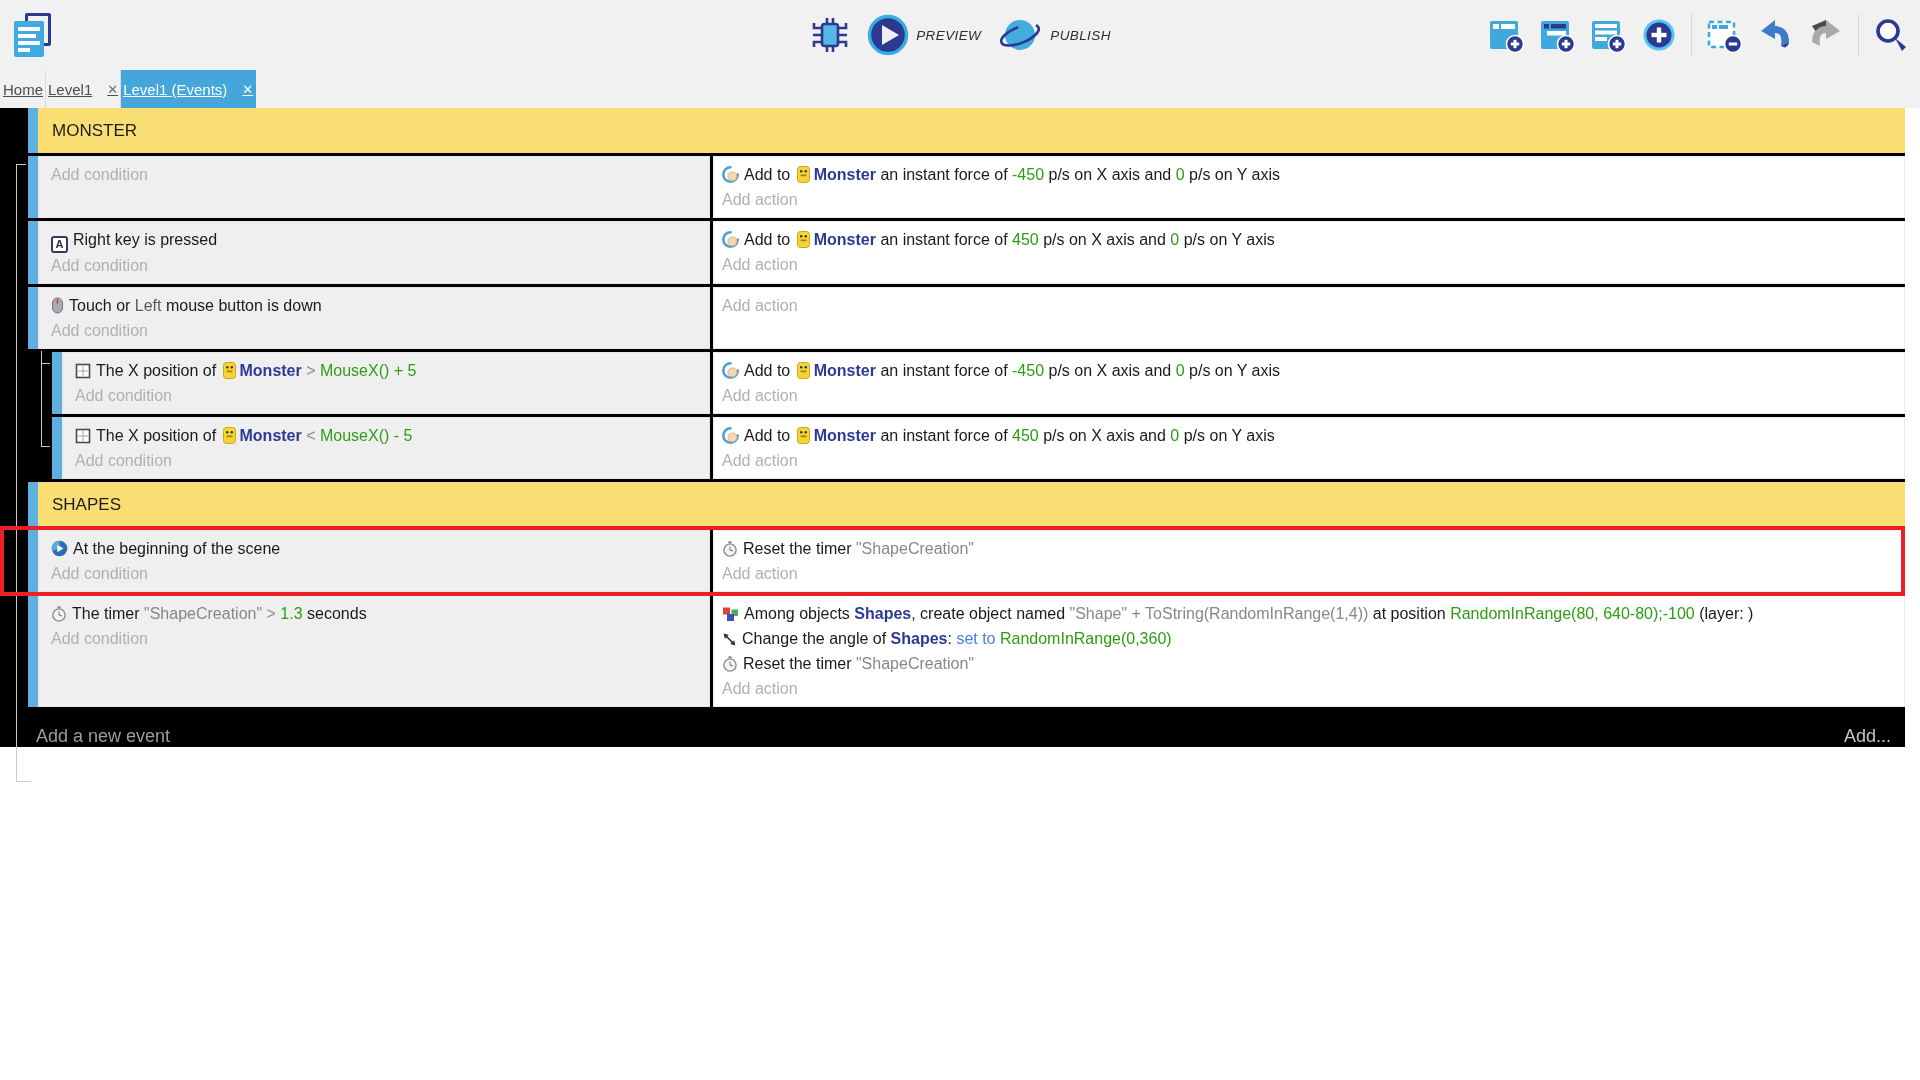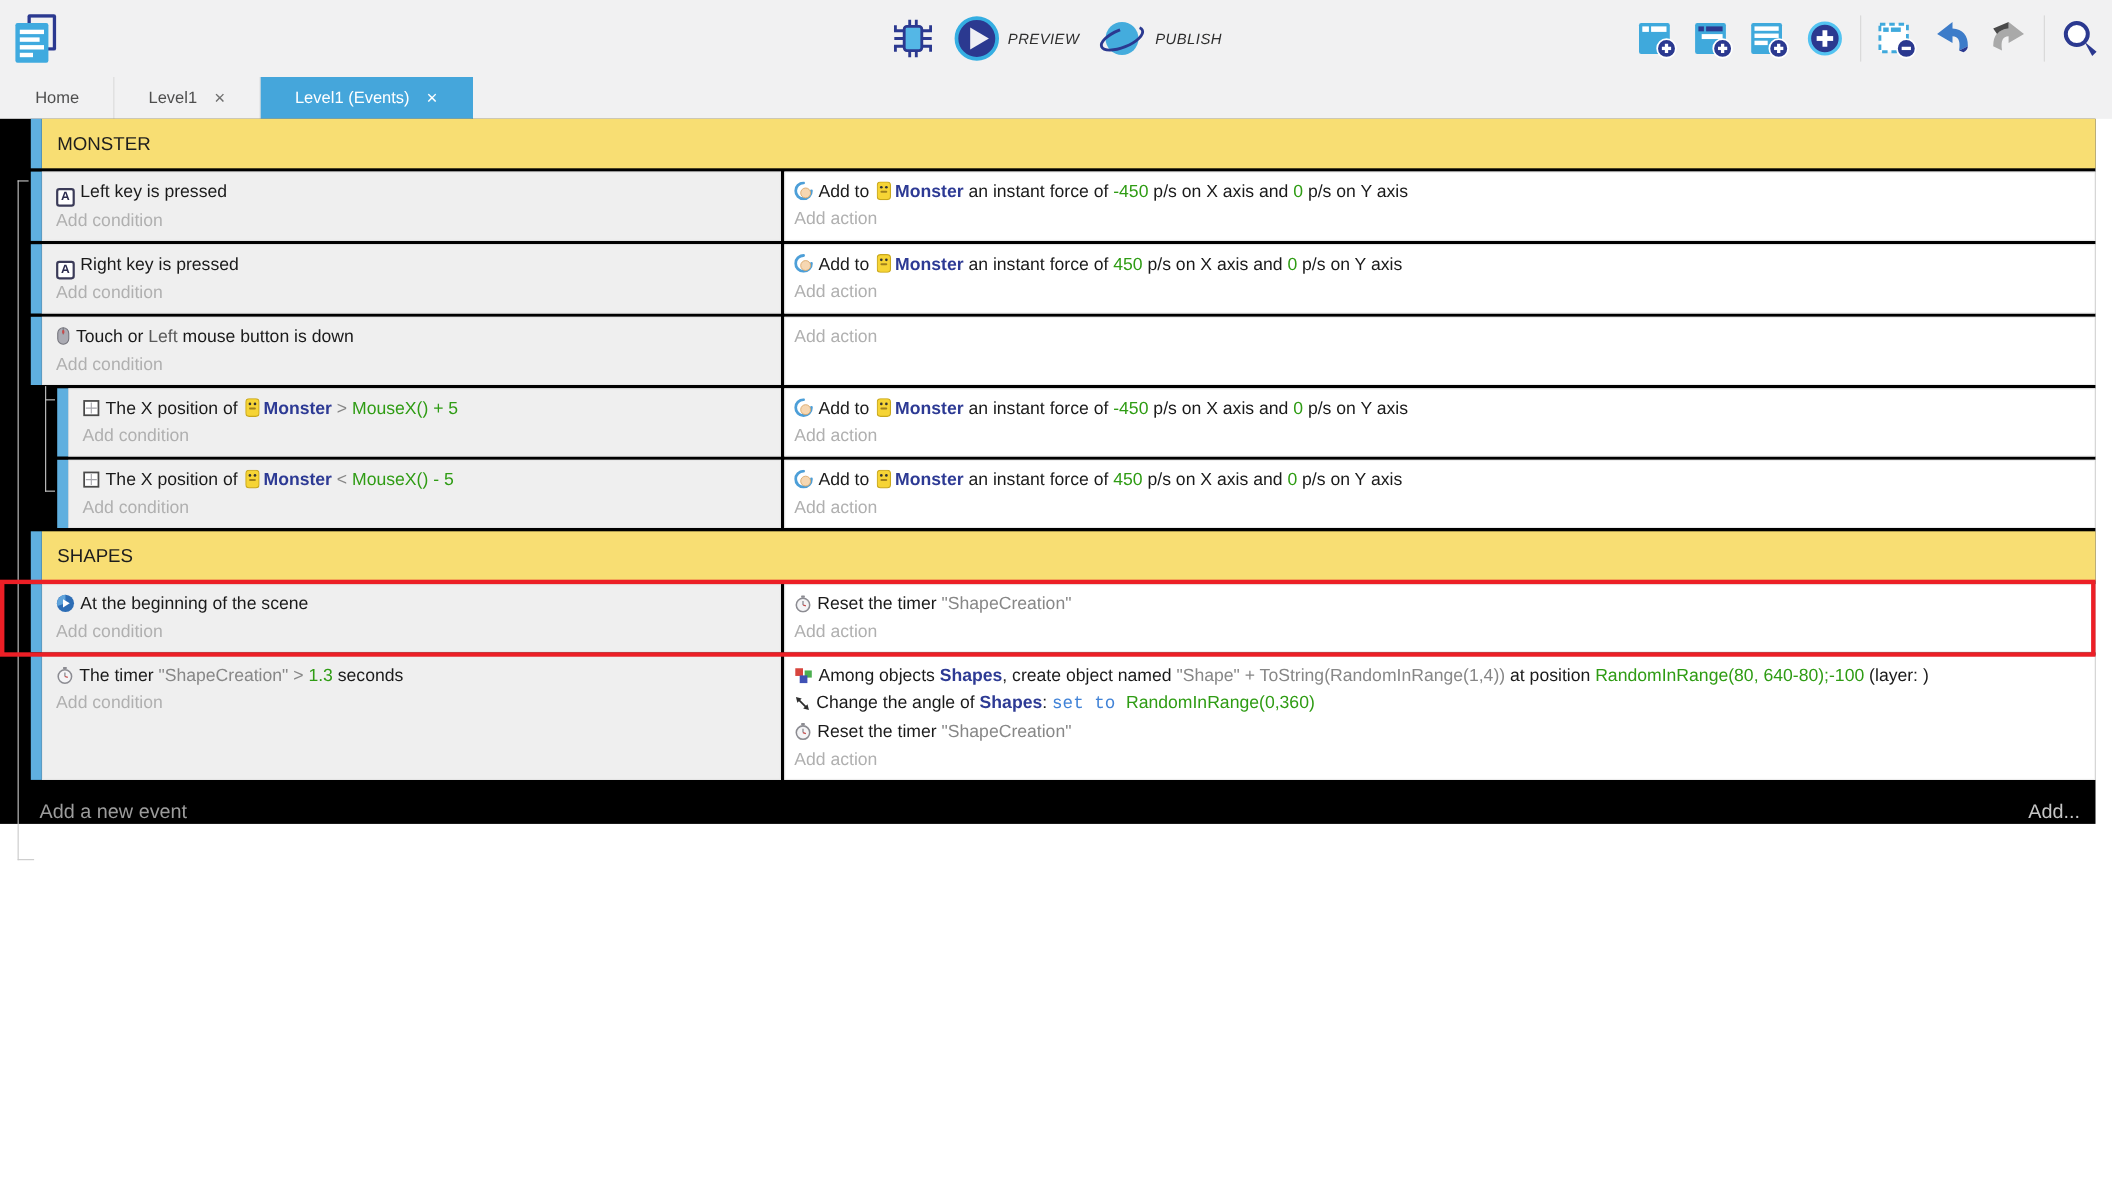--- a/index.html
+++ b/index.html
@@ -19,21 +19,21 @@
   .toolbar .logo-wrap{margin-left:10px;}
   .toolbar-center{position:absolute;left:0;right:0;display:flex;justify-content:center;align-items:center;gap:16px;pointer-events:none;}
   .toolbar-center .tb-btn,.toolbar-center .tb-group{pointer-events:auto;font-style:italic;}
   .tb-group{display:flex;align-items:center;gap:7px;cursor:pointer;}
   .tb-label{font-size:13.5px;letter-spacing:.4px;color:#2E2E2E;}
   .toolbar-right{position:absolute;right:10px;top:0;height:70px;display:flex;align-items:center;gap:13px;}
   .tb-btn{display:inline-flex;align-items:center;cursor:pointer;}
   .tb-sep{width:1px;height:42px;background:#D7D7D7;}
   
   .tabbar{height:38px;background:var(--toolbar-bg);display:flex;align-items:stretch;}
-  .tab{display:flex;align-items:center;gap:15px;padding:0 31px;font-size:15px;color:#4E4E4E;cursor:pointer;border-right:1px solid #DBDBDB;}
+  .tab{display:flex;align-items:center;gap:15px;padding:0 2px;font-size:15px;color:#4E4E4E;cursor:pointer;border-right:1px solid #DBDBDB;text-decoration:underline;}
   .tab:first-child{border-left:1px solid transparent;}
   .tab.active{background:var(--accent-blue);color:#fff;border-right-color:var(--accent-blue);}
   .tab-close{font-size:13px;color:#6E6E6E;cursor:pointer;}
   .tab.active .tab-close{color:#fff;}
   
   .sheet{position:relative;width:1905px;background:#000000;}
   .rail{width:38px;position:relative;flex:none;}
   .rail .bar{position:absolute;left:28px;top:0;bottom:0;width:10px;background:var(--event-bar);}
   .indent1 .rail{width:62px;}
   .indent1 .rail .bar{left:52px;}
@@ -46,21 +46,21 @@
   .act-cell{flex:1;background:#fff;border:1px solid #EDEDED;padding:5px 10px 5px 8px;}
   .line{display:block;font-size:16px;line-height:25px;min-height:25px;cursor:pointer;}
   .line.placeholder{color:var(--placeholder-gray);}
   .evt-ic{display:inline-block;vertical-align:-3px;margin-right:5px;}
   .kbd-ic{width:17px;height:17px;border:2px solid #3B3B58;border-radius:3px;background:#fff;color:#2B2B4E;font-size:11px;font-weight:bold;text-align:center;line-height:13px;vertical-align:-3px;}
   .obj-thumb{display:inline-block;vertical-align:-3px;margin:0 4px 0 2px;}
   .t{color:#1A1A1A;}
   .obj{font-weight:bold;color:var(--object-name);}
   .green{color:var(--expression-green);}
   .gray{color:var(--operator-gray);}
-  .blue{color:var(--set-to-blue);font-family:Liberation Mono, monospace;}
+  .blue{color:var(--set-to-blue);}
   .param{color:#5A5A5A;}
   
   .tree{position:absolute;background:#C9C9C9;z-index:1;}
   
   .sheet-footer{display:flex;justify-content:space-between;padding:16px 14px 0 36px;font-size:18px;color:#9C9C9C;}
   .sheet-footer .addmore{color:#C6C6C6;}
 </style>
 </head>
 <body>
 
@@ -196,21 +196,20 @@
         </div>
         <div class="group-band">
           <span>MONSTER</span>
         </div>
       </div>
       <div class="event-row">
         <div class="rail">
           <div class="bar"></div>
         </div>
         <div class="cond-cell">
-          <div class="line"><span class="evt-ic kbd-ic">A</span><span class="t">Left key is pressed</span></div>
           <div class="line placeholder">Add condition</div>
         </div>
         <div class="act-cell">
           <div class="line"><svg class="evt-ic" width="17" height="17" viewBox="0 0 17 17">
               <path d="M8.5 1.3 a7.2 7.2 0 1 0 7.2 7.2" fill="none" stroke="#4D9FD8" stroke-width="2.6" stroke-linecap="round"></path>
               <circle cx="10.4" cy="10.4" r="4.5" fill="#F6D7B2" stroke="#D9A86C" stroke-width="0.8"></circle>
             </svg><span class="t">Add to </span><span><svg class="obj-thumb" width="13" height="17" viewBox="0 0 13 17">
                 <rect x="0.5" y="0.5" width="12" height="16" rx="3" fill="#F6D435" stroke="#C9A71B"></rect>
                 <circle cx="4.2" cy="5.2" r="1.2" fill="#333"></circle>
                 <circle cx="8.8" cy="5.2" r="1.2" fill="#333"></circle>

